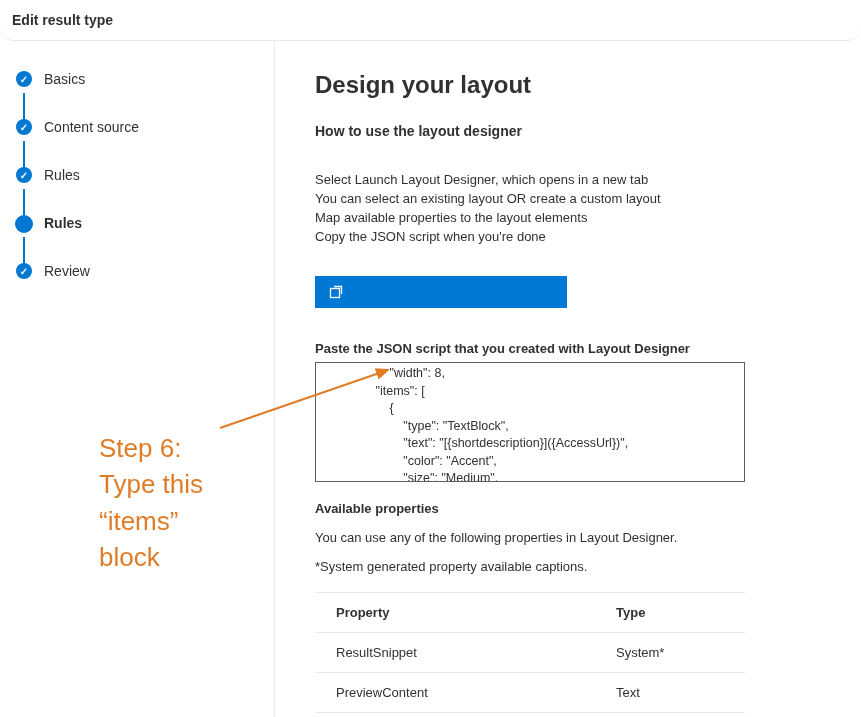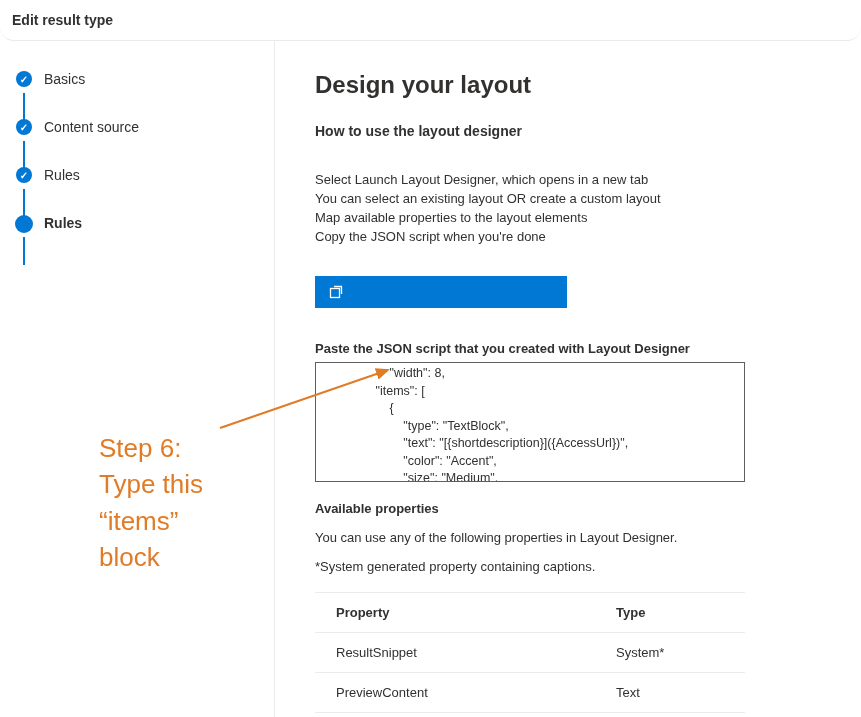--- a/index.html
+++ b/index.html
@@ -216,20 +216,24 @@
       <span class="step-label">Rules</span>
     </div>
     <div class="step-connector c3"></div>
 
     <div class="step">
       <span class="step-dot active"></span>
       <span class="step-label active">Rules</span>
     </div>
     <div class="step-connector c4"></div>
 
+    <div class="step">
+      <span class="step-dot done"></span>
+      <span class="step-label">Review</span>
+    </div>
   </nav>
 
   <main class="main">
     <h1 class="title">Design your layout</h1>
 
     <div class="subhead">How to use the layout designer</div>
     <div class="instructions">
       <p>Select Launch Layout Designer, which opens in a new tab</p>
       <p>You can select an existing layout OR create a custom layout</p>
       <p>Map available properties to the layout elements</p>
@@ -251,21 +255,21 @@
                     {
                         "type": "TextBlock",
                         "text": "[{shortdescription}]({AccessUrl})",
                         "color": "Accent",
                         "size": "Medium",
                         "weight": "Bolder"
                     },</textarea>
 
     <div class="avail-head">Available properties</div>
     <div class="avail-desc">You can use any of the following properties in Layout Designer.</div>
-    <div class="avail-note">*System generated property containing captions.</div>
+    <div class="avail-note">*System generated property available captions.</div>
 
     <div class="prop-table">
       <div class="prop-row head">
         <div class="prop-col1">Property</div>
         <div class="prop-col2">Type</div>
       </div>
       <div class="prop-row">
         <div class="prop-col1">ResultSnippet</div>
         <div class="prop-col2">System*</div>
       </div>

